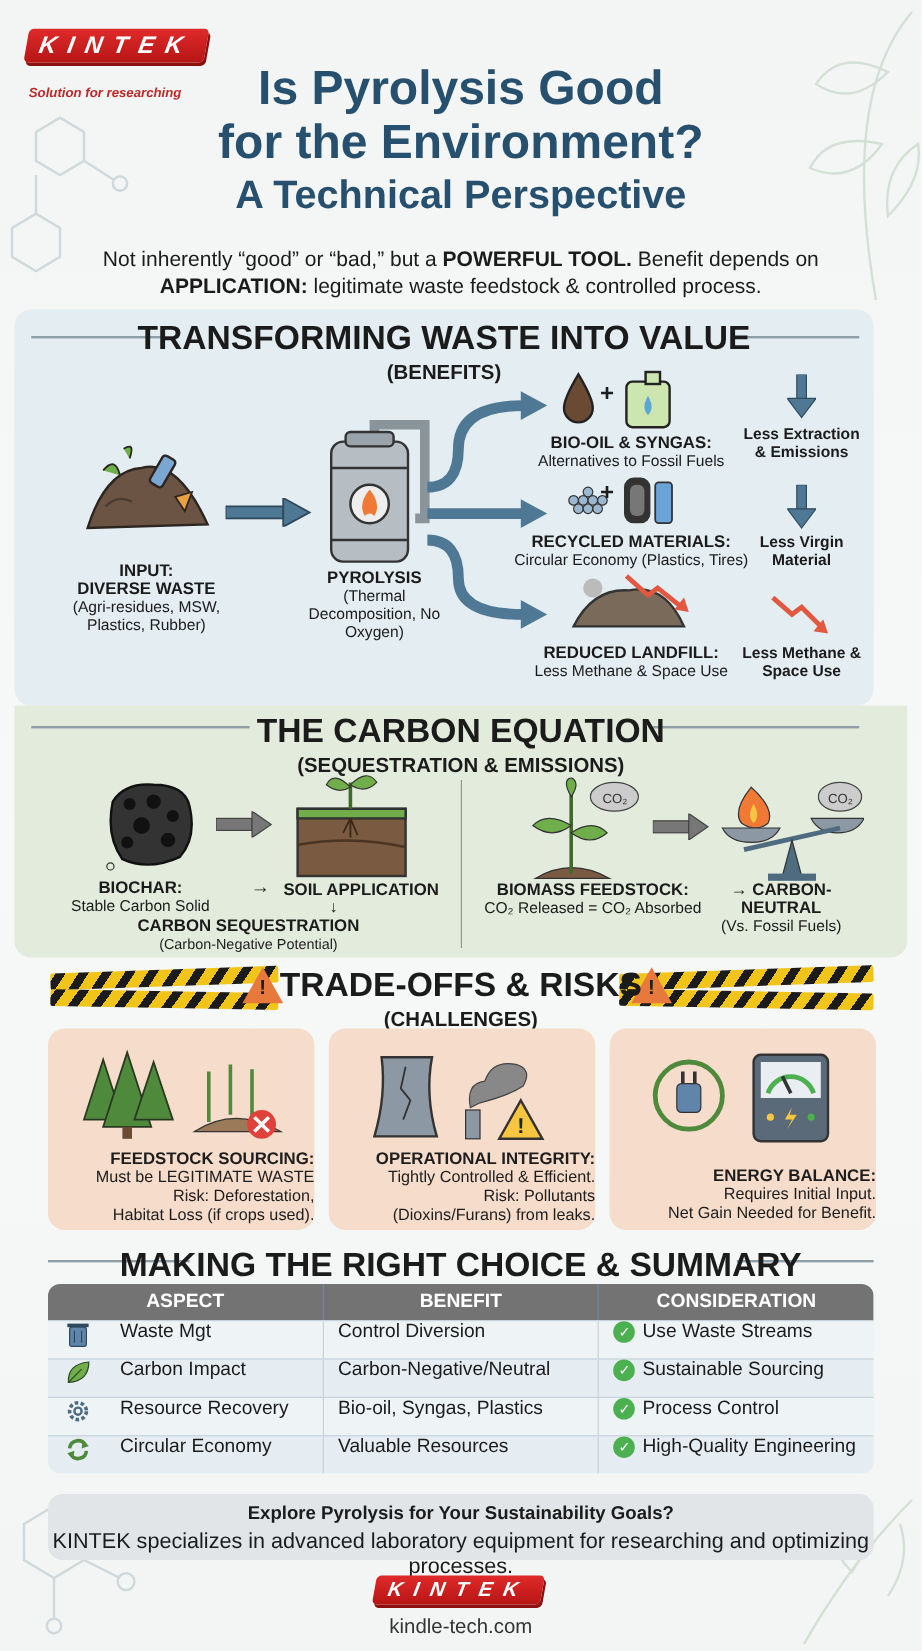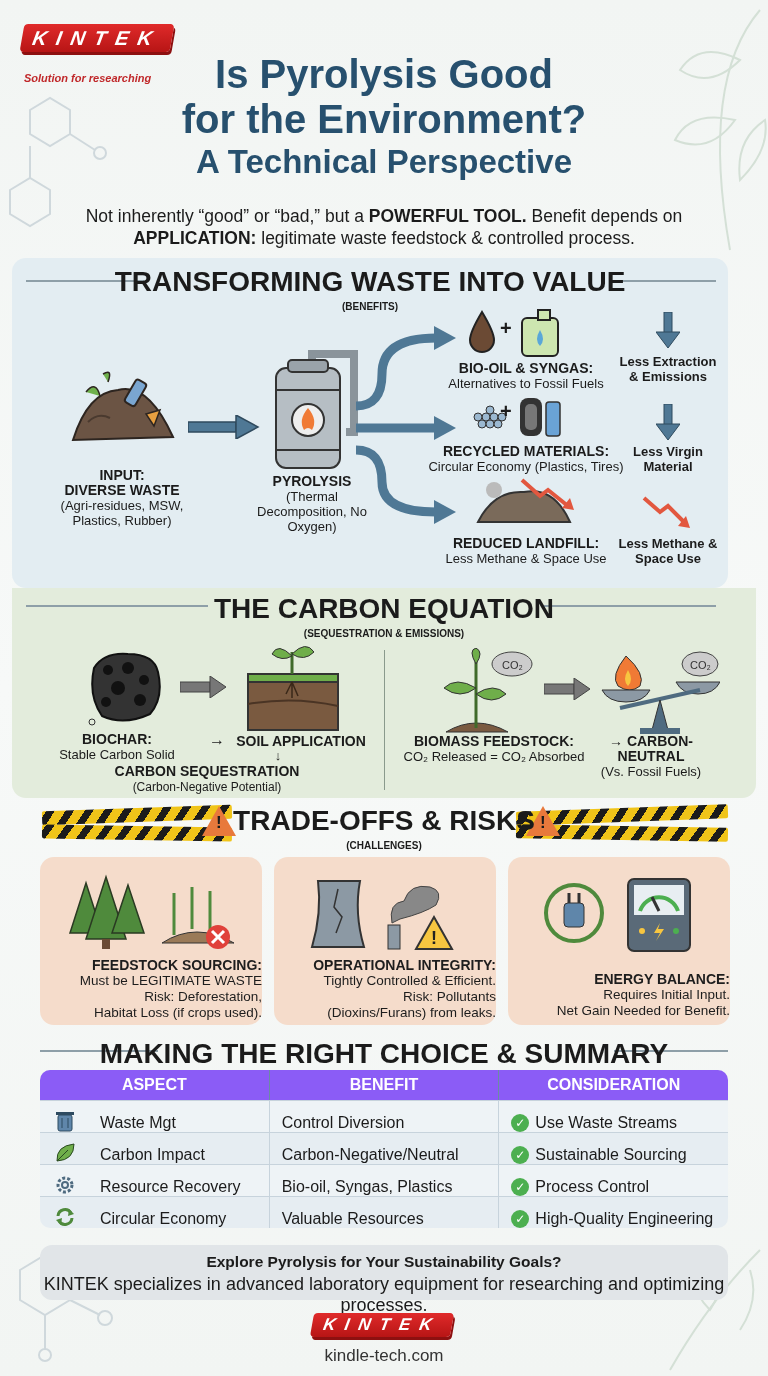--- a/index.html
+++ b/index.html
@@ -42,21 +42,21 @@
   .intro b { font-weight: bold; }
 
   .panel { position: absolute; border-radius: 14px; }
   .panel-benefits { left: 12px; top: 258px; width: 716px; height: 330px; background: #e3edf2; }
   .panel-carbon { left: 12px; top: 588px; width: 744px; height: 210px; background: #e3ecdc; border-radius: 0 0 14px 14px; }
 
   .sec-head {
     position: absolute; left: 0; right: 0; text-align: center; font-weight: bold;
   }
   .sec-head .h { font-size: 28px; color: #1b1b1b; }
-  .sec-head .s { font-size: 10px; color: #1b1b1b; margin-top: 3px; }
+  .sec-head .s { font-size: 17px; color: #1b1b1b; margin-top: 3px; }
   .rule { position: absolute; height: 2px; background: #8e9fa8; }
 
   .lbl { position: absolute; text-align: center; font-size: 13px; line-height: 15px; color: #1b1b1b; }
   .lbl .b { font-weight: bold; font-size: 14px; display: block; }
 
   .tape {
     position: absolute; height: 14px;
     background: repeating-linear-gradient(-55deg, #f0c419 0 9px, #1b1b1b 9px 16px);
     border-radius: 2px;
   }
@@ -73,31 +73,31 @@
     position: absolute; top: 857px; width: 222px; height: 168px;
     border-radius: 14px; background: #f5dccb;
   }
   .card .txt { position: absolute; left: 0; right: 0; top: 100px; text-align: right; font-size: 13.5px; line-height: 16px; }
   .card .txt .b { font-weight: bold; display: block; font-size: 14px; }
 
   .table {
     position: absolute; left: 40px; top: 1070px; width: 688px;
     border-radius: 10px; overflow: hidden; background: #e6edf2;
   }
-  .thead { display: flex; background: #8b5cf6; height: 30px; }
+  .thead { display: flex; background: #737373; height: 30px; }
   .thead div {
     flex: 1; color: #fff; font-weight: bold; font-size: 16px;
     display: flex; align-items: center; justify-content: center;
     border-right: 1px solid #6b8ba3;
   }
   .thead div:last-child { border-right: none; }
   .trow { display: flex; height: 32px; border-top: 1px solid #c7d3dc; }
   .trow:nth-child(even) { background: #eef3f6; }
   .cell {
-    flex: 1; display: flex; align-items: flex-end; font-size: 16px; color: #1b1b1b;
+    flex: 1; display: flex; align-items: flex-start; font-size: 16px; color: #1b1b1b;
     border-right: 1px solid #c7d3dc; padding-left: 12px;
   }
   .cell:last-child { border-right: none; }
   .cell .ico { width: 26px; height: 22px; margin-right: 22px; display: flex; align-items: center; justify-content: center; }
   .check {
     width: 18px; height: 18px; border-radius: 50%; background: #4caf50; color: #fff;
     font-size: 12px; font-weight: bold; display: flex; align-items: center; justify-content: center; margin-right: 6px;
   }
 
   .cta {

